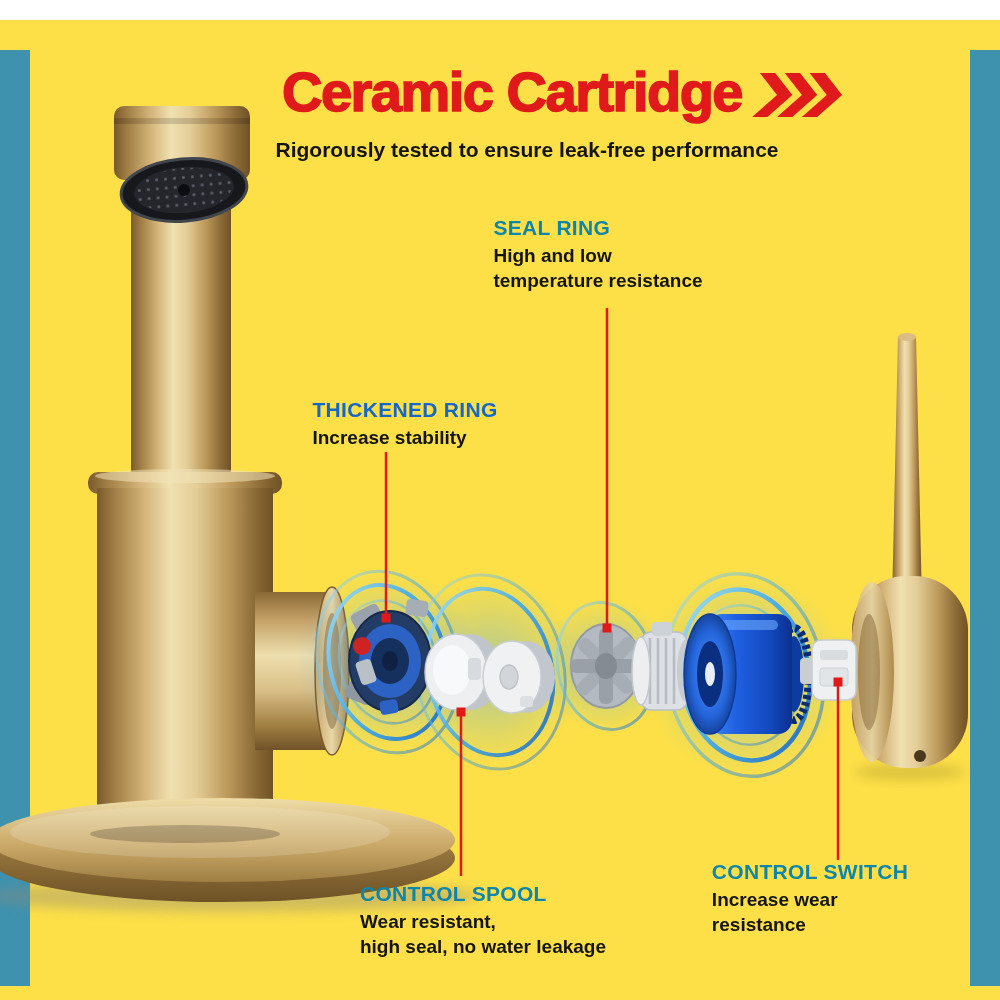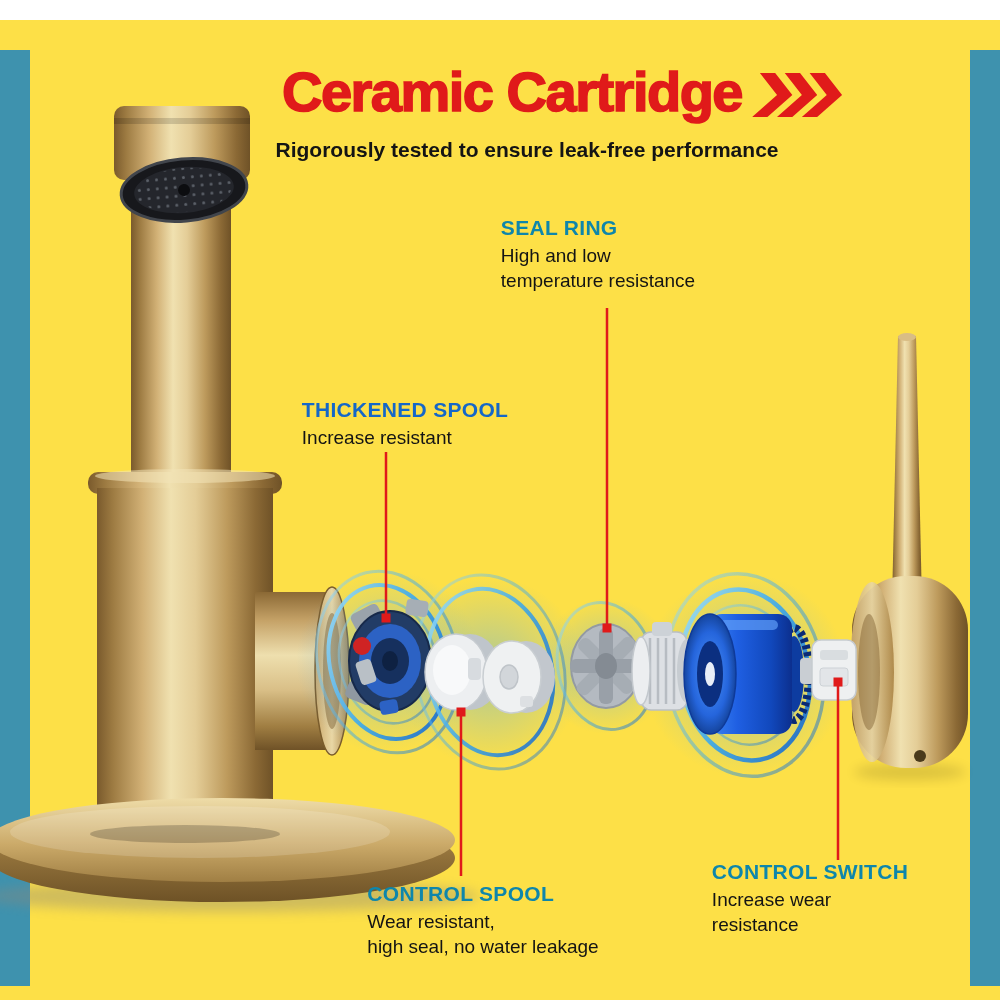--- a/index.html
+++ b/index.html
@@ -25,21 +25,21 @@
   .chevrons path{fill:var(--title-red,#e01a1a);}
   .subtitle{
     position:absolute;left:527px;top:118px;transform:translateX(-50%);
     font-size:21px;font-weight:bold;color:var(--text-black,#141414);white-space:nowrap;
   }
   .callout{position:absolute;transform:translateX(-50%);white-space:nowrap;}
   .callout-title{font-size:21px;font-weight:bold;letter-spacing:.3px;}
   .callout-title.teal{color:var(--label-teal,#0e86ab);}
   .callout-title.blue{color:var(--label-blue,#1567c8);}
   .callout-desc{
-    margin-top:3px;font-size:19px;font-weight:normal;color:var(--text-black,#141414);
+    margin-top:3px;font-size:19px;font-weight:bold;color:var(--text-black,#141414);
     white-space:pre-line;line-height:1.32;
   }
 </style>
 </head>
 <body>
 
 <div class="canvas">
 
   <div class="side-bar left"></div>
   <div class="side-bar right"></div>
@@ -265,22 +265,22 @@
 
   <div class="subtitle">Rigorously tested to ensure leak-free performance</div>
 
   <div class="callout" style="left:598px;top:196px;">
     <div class="callout-title teal">SEAL RING</div>
     <div class="callout-desc">High and low
 temperature resistance</div>
   </div>
 
   <div class="callout" style="left:405px;top:378px;">
-    <div class="callout-title blue">THICKENED SPOOL</div>
-    <div class="callout-desc">Increase resistant</div>
+    <div class="callout-title blue">THICKENED RING</div>
+    <div class="callout-desc">Increase stability</div>
   </div>
 
   <div class="callout" style="left:483px;top:862px;">
     <div class="callout-title teal">CONTROL SPOOL</div>
     <div class="callout-desc">Wear resistant,
 high seal, no water leakage</div>
   </div>
 
   <div class="callout" style="left:810px;top:840px;">
     <div class="callout-title teal">CONTROL SWITCH</div>

